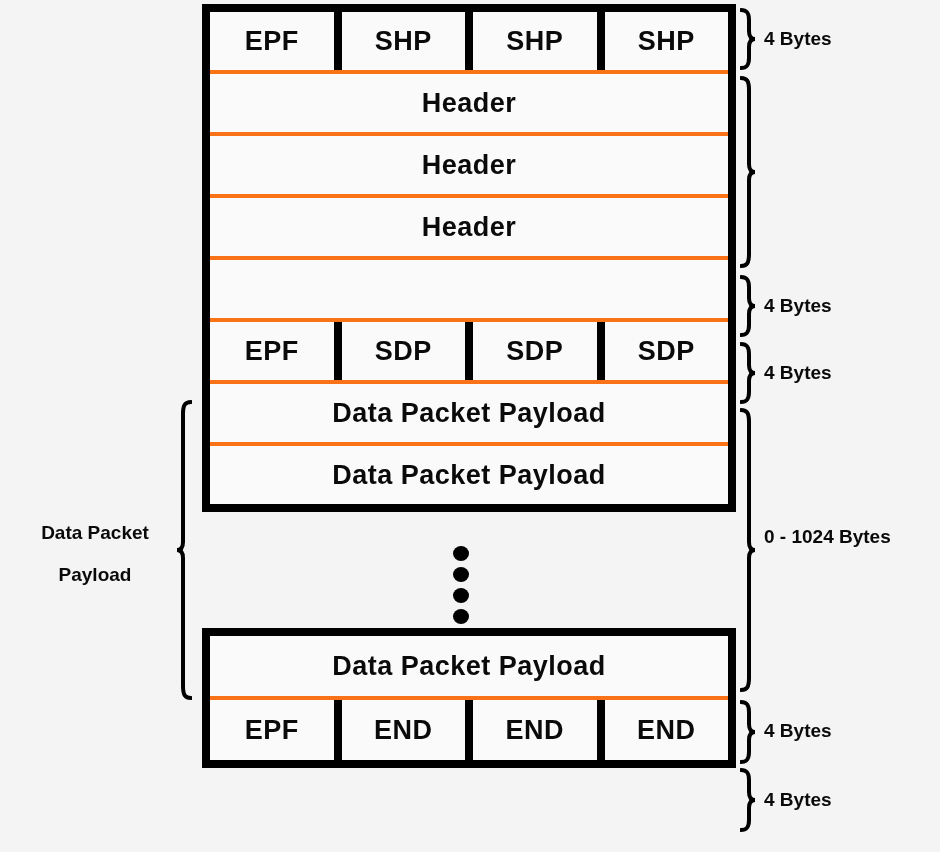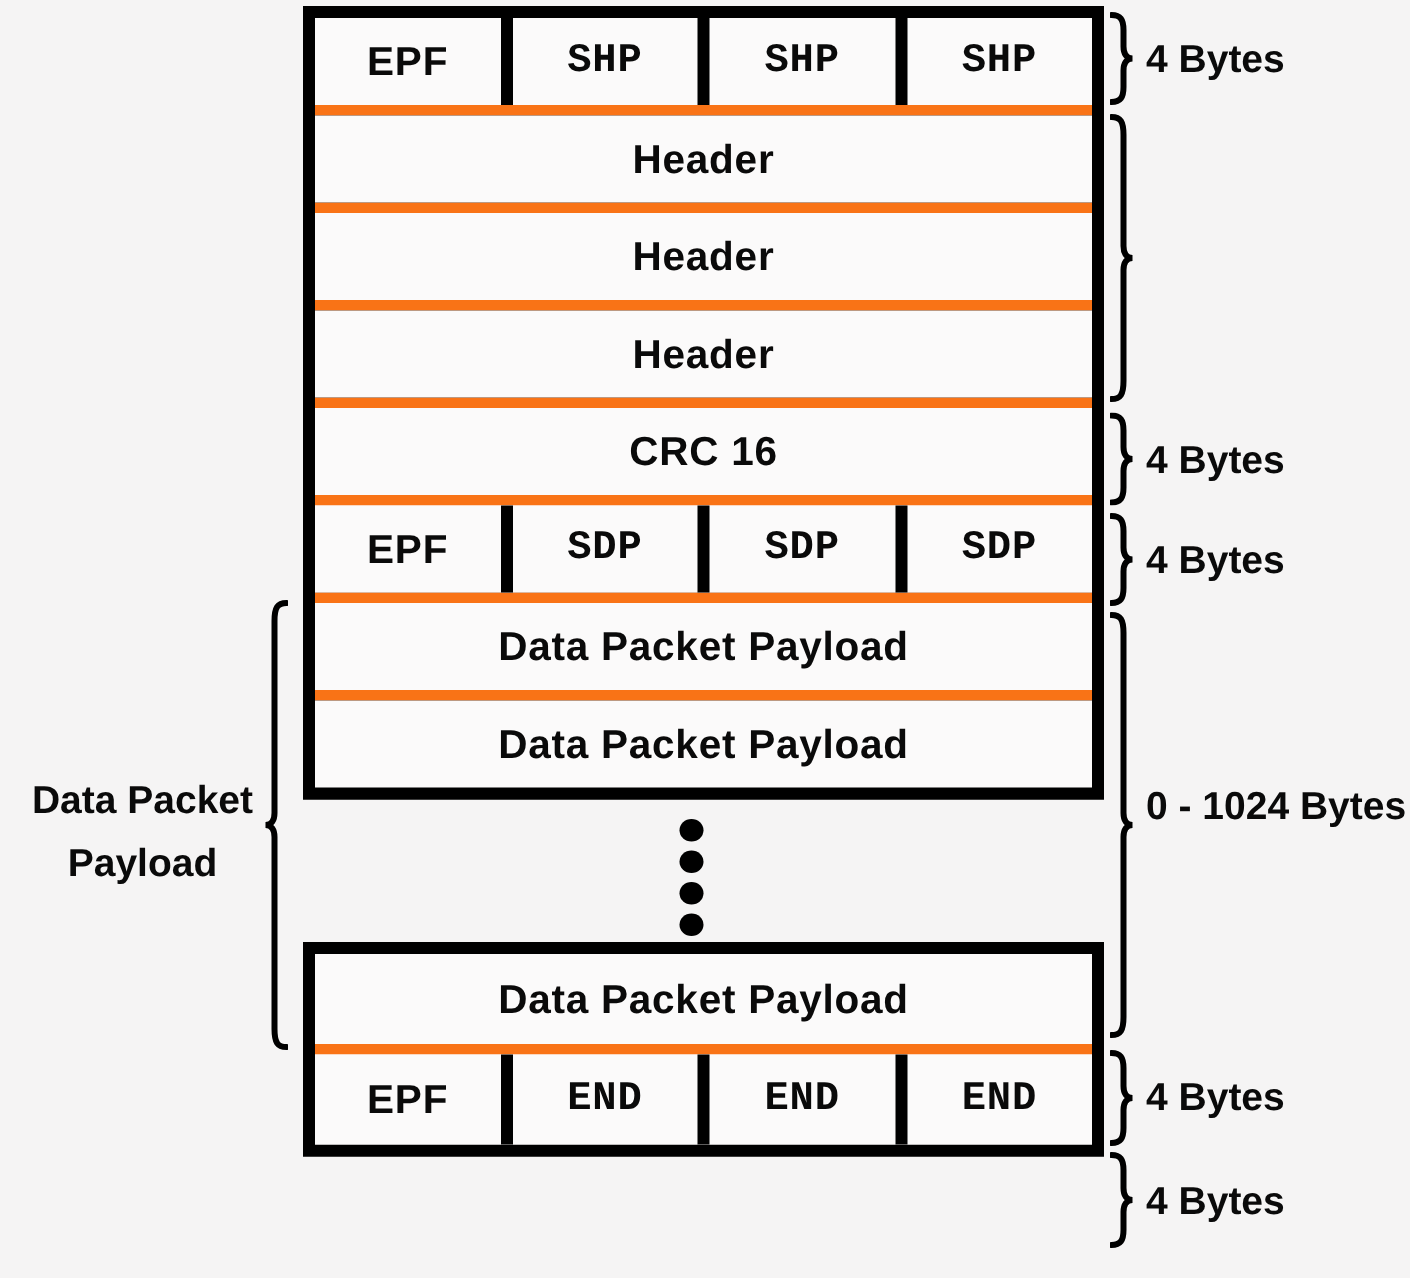--- a/index.html
+++ b/index.html
@@ -17,46 +17,46 @@
     left:202px;
     width:534px;
     border:8px solid #000;
     box-sizing:border-box;
     background:#000;
   }
   .block-upper{top:4px;}
   .block-lower{top:628px;}
   .row{display:flex;height:58px;background:#fbfafa;}
   .block-lower .row{height:60px;}
-  .row + .row{border-top:7px solid #f97316;}
+  .row + .row{border-top:4px solid #f97316;}
   .cell{
     flex:1 1 0;
     display:flex;align-items:center;justify-content:center;
     font-size:27px;font-weight:bold;
     background:#fbfafa;
     white-space:nowrap;
     letter-spacing:0.5px;
   }
-  .cell + .cell{border-left:8px solid #000;font-family:Liberation Mono, monospace;}
+  .cell + .cell{border-left:8px solid #000;}
   
   .vdots{
     position:absolute;left:452px;top:546px;width:18px;
     display:flex;flex-direction:column;align-items:center;
   }
   .dot{
     width:16px;height:15px;border-radius:50%;
     background:#000;margin-bottom:6px;
   }
   
   .brace{position:absolute;}
   .brace path{fill:none;stroke:#000;stroke-width:4;stroke-linecap:round;}
   
   .side-label{
     position:absolute;
-    font-size:26px;font-weight:bold;
+    font-size:19px;font-weight:bold;
     white-space:nowrap;
     line-height:32px;
   }
   .side-label.wrap{white-space:normal;}
   .label-bytes-shp   {left:764px;top:23px;}
   .label-bytes-header{left:764px;top:152px;width:86px;line-height:40px;}
   .label-bytes-lcw   {left:764px;top:290px;}
   .label-bytes-sdp   {left:764px;top:357px;}
   .label-bytes-payload{left:764px;top:521px;}
   .label-bytes-crc32 {left:764px;top:715px;}
@@ -89,21 +89,20 @@
     <div class="row">
       <div class="cell">Header</div>
     </div>
     <div class="row">
       <div class="cell">Header</div>
     </div>
     <div class="row">
       <div class="cell">Header</div>
     </div>
     <div class="row">
-      <div class="cell">CRC 16</div>
     </div>
     <div class="row">
       <div class="cell">EPF</div>
       <div class="cell">SDP</div>
       <div class="cell">SDP</div>
       <div class="cell">SDP</div>
     </div>
     <div class="row">
       <div class="cell">Data Packet Payload</div>
     </div>

